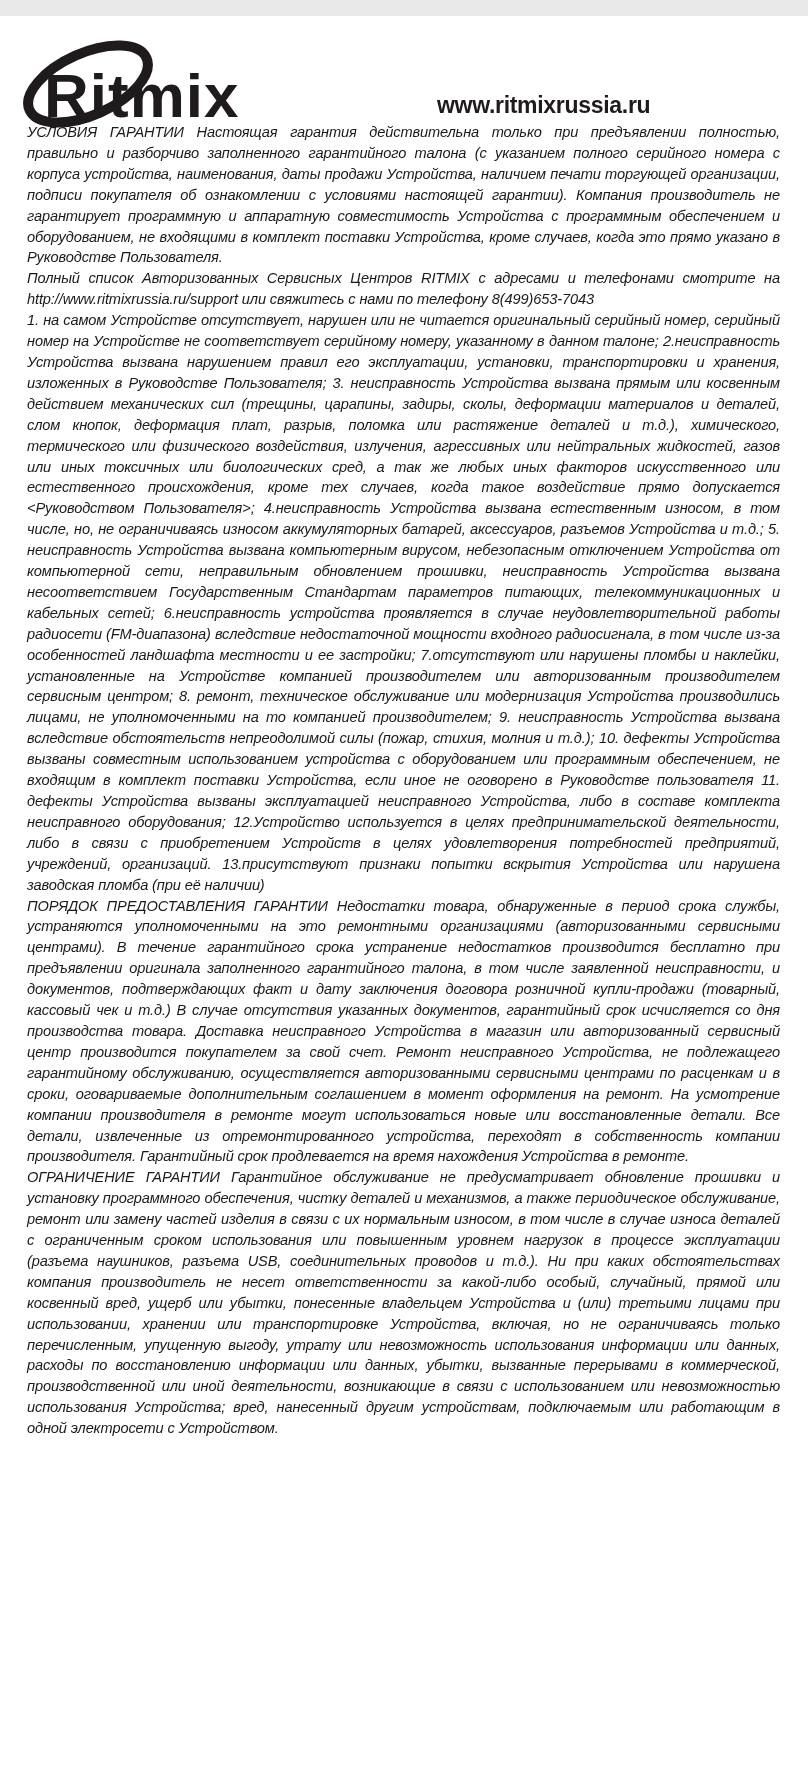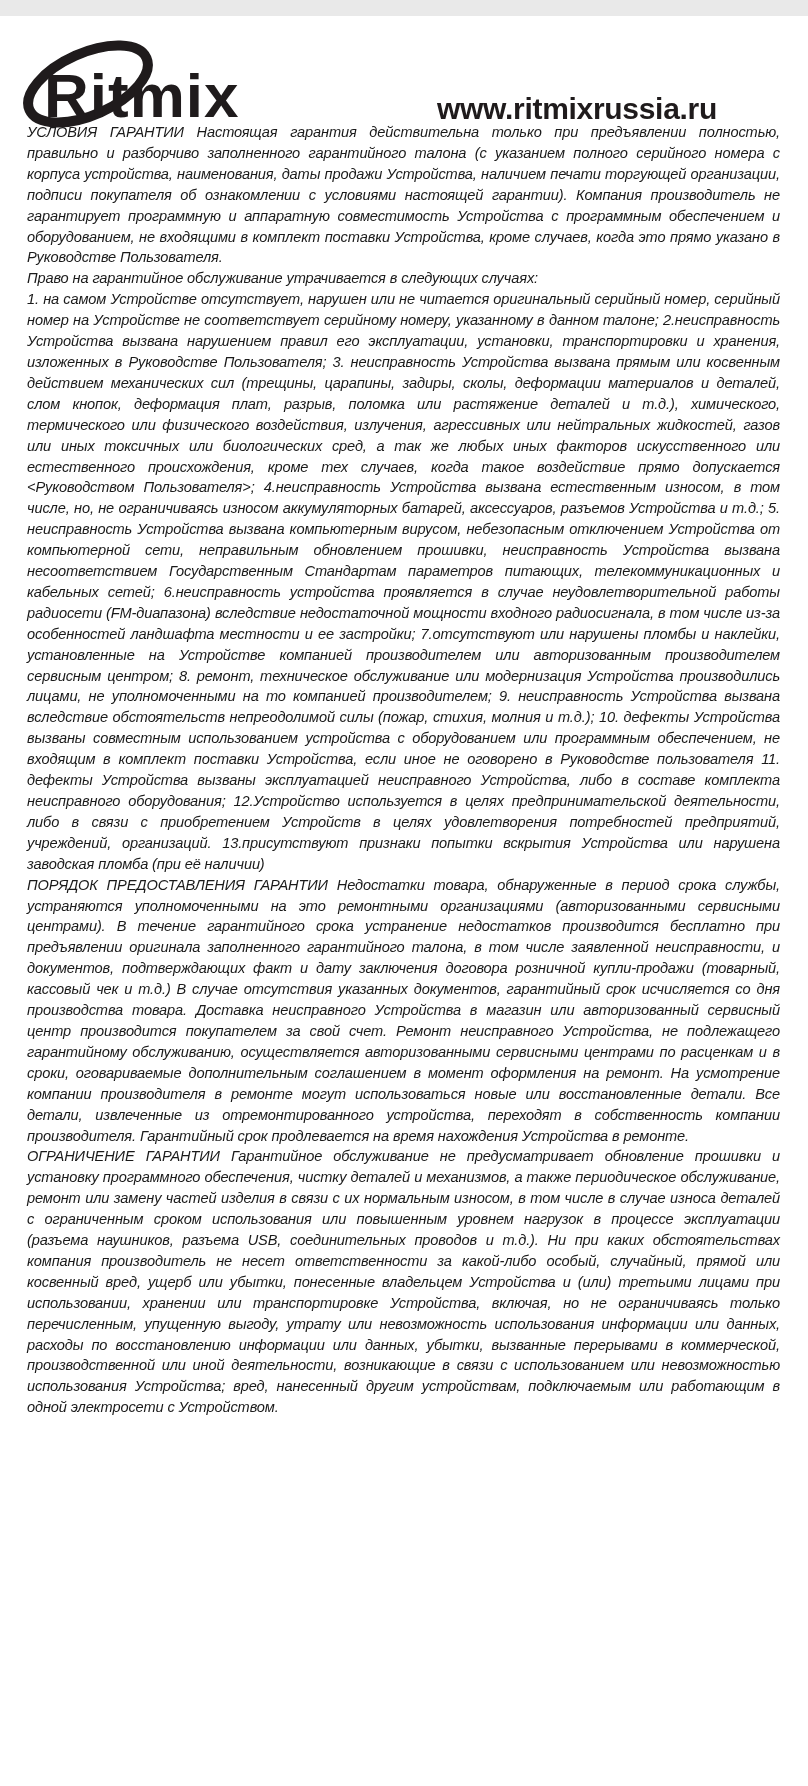--- a/index.html
+++ b/index.html
@@ -8,21 +8,21 @@
     width:808px;height:1786px;
     margin:16px auto;
     background:#ffffff;
     color:#1a1a1a;
     font-family:"Liberation Sans",sans-serif;
     overflow:hidden;
   }
   .logo{position:absolute;left:20px;top:22px;width:240px;height:92px;}
   .website{
     position:absolute;left:437px;top:76px;
-    font-size:30px;font-weight:700;letter-spacing:-0.3px;color:#1f1b1c;
+    font-size:23px;font-weight:700;letter-spacing:-0.3px;color:#1f1b1c;
     white-space:nowrap;
   }
   .content{
     position:absolute;left:27px;top:106px;width:753px;
     font-size:14.6px;line-height:20.9px;letter-spacing:-0.12px;
     text-align:justify;text-justify:inter-word;
   }
   .content p{margin:0;hyphens:auto;font-style:italic;-webkit-hyphens:auto;}
 </style>
 </head>
@@ -34,19 +34,19 @@
     <svg width="240" height="92" viewBox="0 0 240 92" xmlns="http://www.w3.org/2000/svg">
       <ellipse cx="68" cy="46" rx="64" ry="31" fill="none" stroke="#1f1b1c" stroke-width="10" transform="rotate(-24 68 46)"></ellipse>
       <text x="24" y="79" font-size="62" font-weight="bold" letter-spacing="1" font-family="Liberation Sans, sans-serif" fill="#1f1b1c">Ritmix</text>
     </svg>
   </div>
 
   <div class="website">www.ritmixrussia.ru</div>
 
   <main class="content">
     <p>УСЛОВИЯ ГАРАНТИИ Настоящая гарантия действительна только при предъявлении полностью, правильно и разборчиво заполненного гарантийного талона (с указанием полного серийного номера с корпуса устройства, наименования, даты продажи Устройства, наличием печати торгующей организации, подписи покупателя об ознакомлении с условиями настоящей гарантии). Компания производитель не гарантирует программную и аппаратную совместимость Устройства с программным обеспечением и оборудованием, не входящими в комплект поставки Устройства, кроме случаев, когда это прямо указано в Руководстве Пользователя.</p>
-    <p>Право на гарантийное обслуживание утрачивается в следующих случаях:</p>
+    <p>Полный список Авторизованных Сервисных Центров RITMIX с адресами и телефонами смотрите на http://www.ritmixrussia.ru/support или свяжитесь с нами по телефону 8(499)653-7043</p>
     <p>1. на самом Устройстве отсутствует, нарушен или не читается оригинальный серийный номер, серийный номер на Устройстве не соответствует серийному номеру, указанному в данном талоне; 2.неисправность Устройства вызвана нарушением правил его эксплуатации, установки, транспортировки и хранения, изложенных в Руководстве Пользователя; 3. неисправность Устройства вызвана прямым или косвенным действием механических сил (трещины, царапины, задиры, сколы, деформации материалов и деталей, слом кнопок, деформация плат, разрыв, поломка или растяжение деталей и т.д.), химического, термического или физического воздействия, излучения, агрессивных или нейтральных жидкостей, газов или иных токсичных или биологических сред, а так же любых иных факторов искусственного или естественного происхождения, кроме тех случаев, когда такое воздействие прямо допускается &lt;Руководством Пользователя&gt;; 4.неисправность Устройства вызвана естественным износом, в том числе, но, не ограничиваясь износом аккумуляторных батарей, аксессуаров, разъемов Устройства и т.д.; 5. неисправность Устройства вызвана компьютерным вирусом, небезопасным отключением Устройства от компьютерной сети, неправильным  обновлением прошивки, неисправность Устройства вызвана несоответствием Государственным Стандартам параметров питающих, телекоммуникационных и кабельных сетей; 6.неисправность устройства проявляется в случае неудовлетворительной работы радиосети (FM-диапазона) вследствие недостаточной мощности входного радиосигнала, в том числе из-за особенностей ландшафта местности и ее застройки; 7.отсутствуют или нарушены пломбы и наклейки, установленные на Устройстве компанией производителем или авторизованным производителем сервисным центром; 8. ремонт, техническое обслуживание или модернизация Устройства производились лицами, не уполномоченными на то компанией производителем; 9. неисправность Устройства вызвана вследствие обстоятельств непреодолимой силы (пожар, стихия, молния и т.д.); 10. дефекты Устройства вызваны совместным использованием устройства с оборудованием или программным обеспечением, не входящим в комплект поставки Устройства, если иное не оговорено в Руководстве пользователя 11. дефекты Устройства вызваны эксплуатацией неисправного Устройства, либо в составе комплекта неисправного оборудования; 12.Устройство используется в целях предпринимательской деятельности, либо в связи с приобретением Устройств в целях удовлетворения потребностей предприятий, учреждений, организаций. 13.присутствуют признаки попытки вскрытия Устройства или нарушена заводская пломба (при её наличии)</p>
     <p>ПОРЯДОК ПРЕДОСТАВЛЕНИЯ ГАРАНТИИ Недостатки товара, обнаруженные в период срока службы, устраняются уполномоченными на это ремонтными организациями (авторизованными сервисными центрами). В течение гарантийного срока устранение недостатков производится бесплатно при предъявлении оригинала заполненного гарантийного талона, в том числе заявленной неисправности, и документов, подтверждающих факт и дату заключения договора розничной купли-продажи (товарный, кассовый чек и т.д.) В случае отсутствия указанных документов, гарантийный срок исчисляется со дня производства товара. Доставка неисправного Устройства в магазин или авторизованный сервисный центр производится покупателем за свой счет. Ремонт неисправного Устройства, не подлежащего гарантийному обслуживанию, осуществляется авторизованными сервисными центрами по расценкам и в сроки, оговариваемые дополнительным соглашением в момент оформления на ремонт. На усмотрение компании производителя в ремонте могут использоваться новые или восстановленные детали. Все детали, извлеченные из отремонтированного устройства, переходят в собственность компании производителя. Гарантийный срок продлевается на время нахождения Устройства в ремонте.</p>
     <p>ОГРАНИЧЕНИЕ ГАРАНТИИ Гарантийное обслуживание не предусматривает обновление прошивки и установку программного обеспечения, чистку деталей и механизмов, а также периодическое обслуживание, ремонт или замену частей изделия в связи с их нормальным износом, в том числе в случае износа деталей с ограниченным сроком использования или повышенным уровнем нагрузок в процессе эксплуатации (разъема наушников, разъема USB, соединительных проводов и т.д.). Ни при каких обстоятельствах компания производитель не несет ответственности за какой-либо особый, случайный, прямой или косвенный вред, ущерб или убытки, понесенные владельцем Устройства и (или) третьими лицами при использовании, хранении или транспортировке Устройства, включая, но не ограничиваясь только перечисленным, упущенную выгоду, утрату или невозможность использования информации или данных, расходы по восстановлению информации или данных, убытки, вызванные перерывами в коммерческой, производственной или иной деятельности, возникающие в связи с использованием или невозможностью использования Устройства; вред, нанесенный другим устройствам, подключаемым или работающим в одной электросети с  Устройством.</p>
   </main>
 
 </div>
 
 </body></html>

